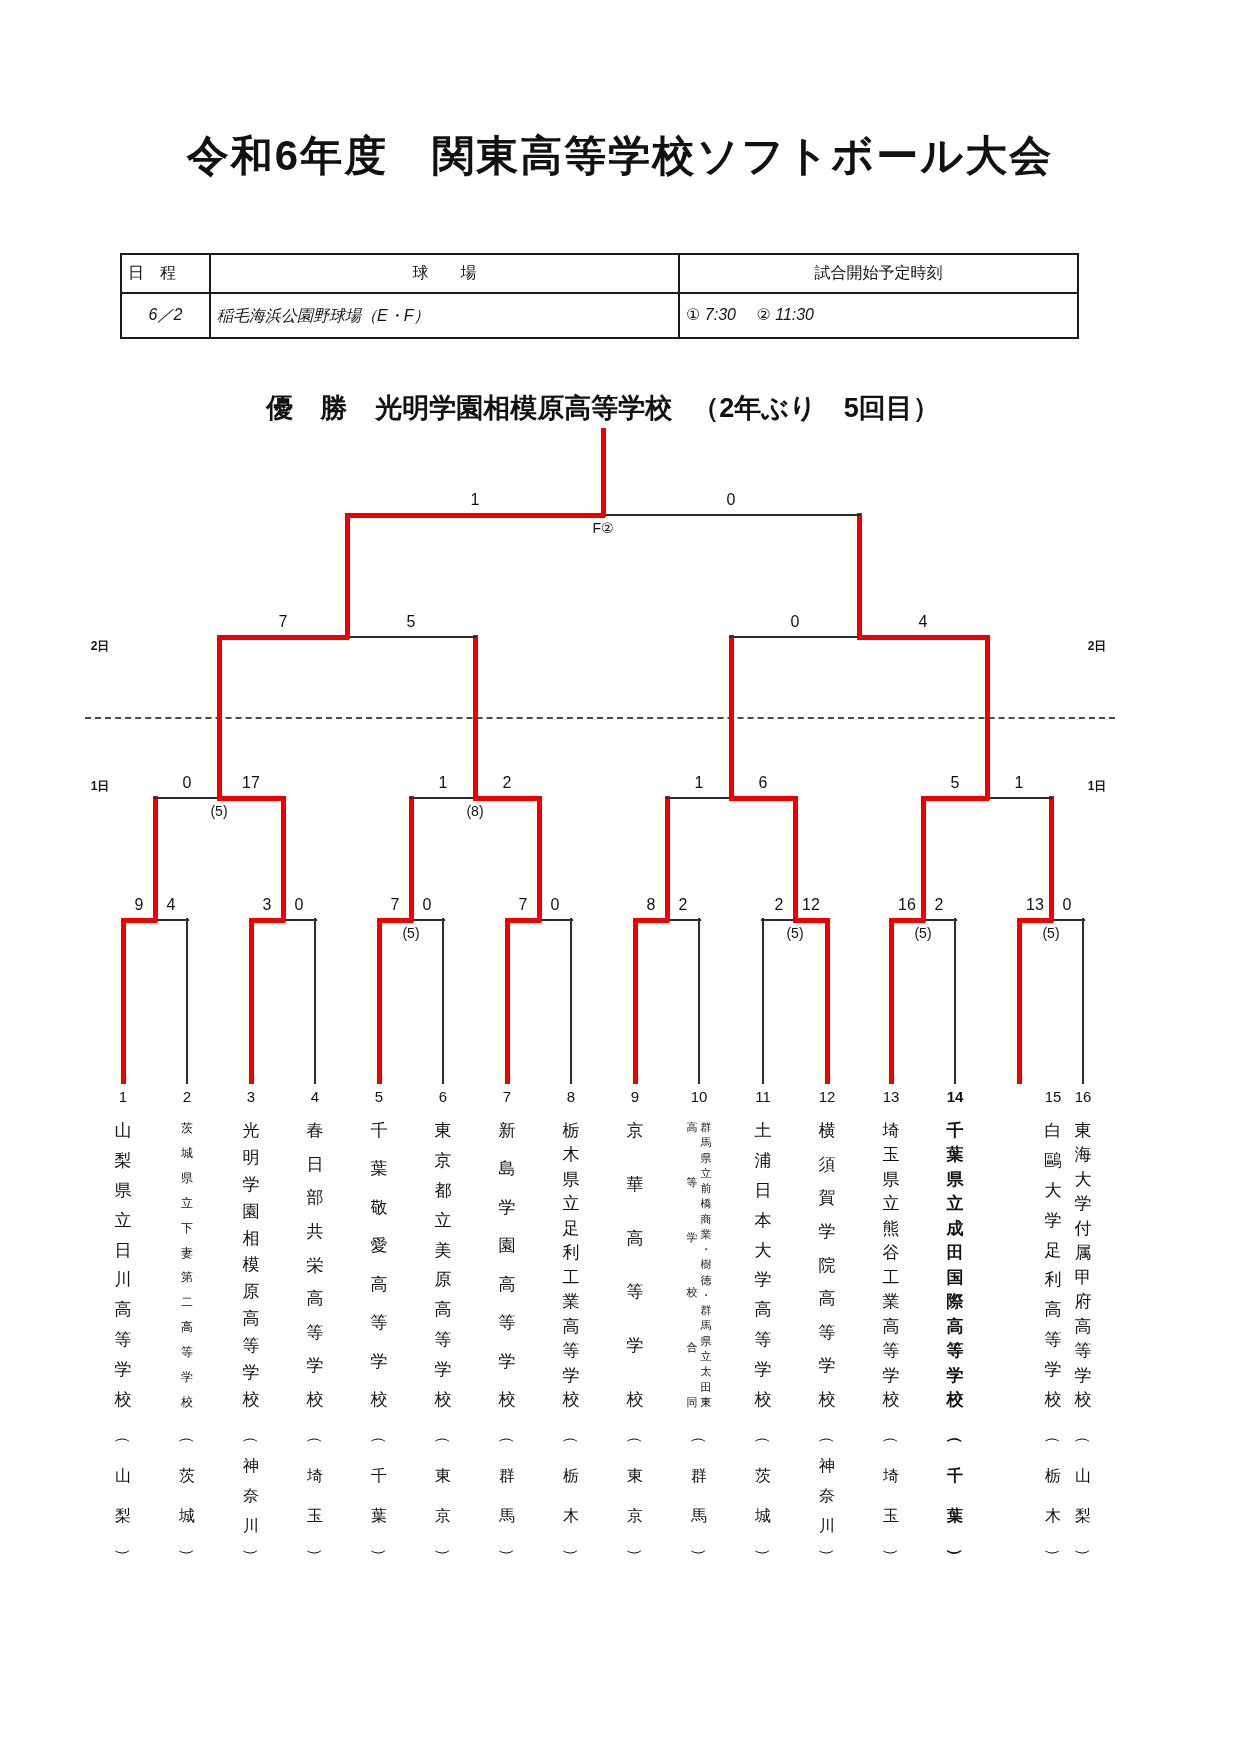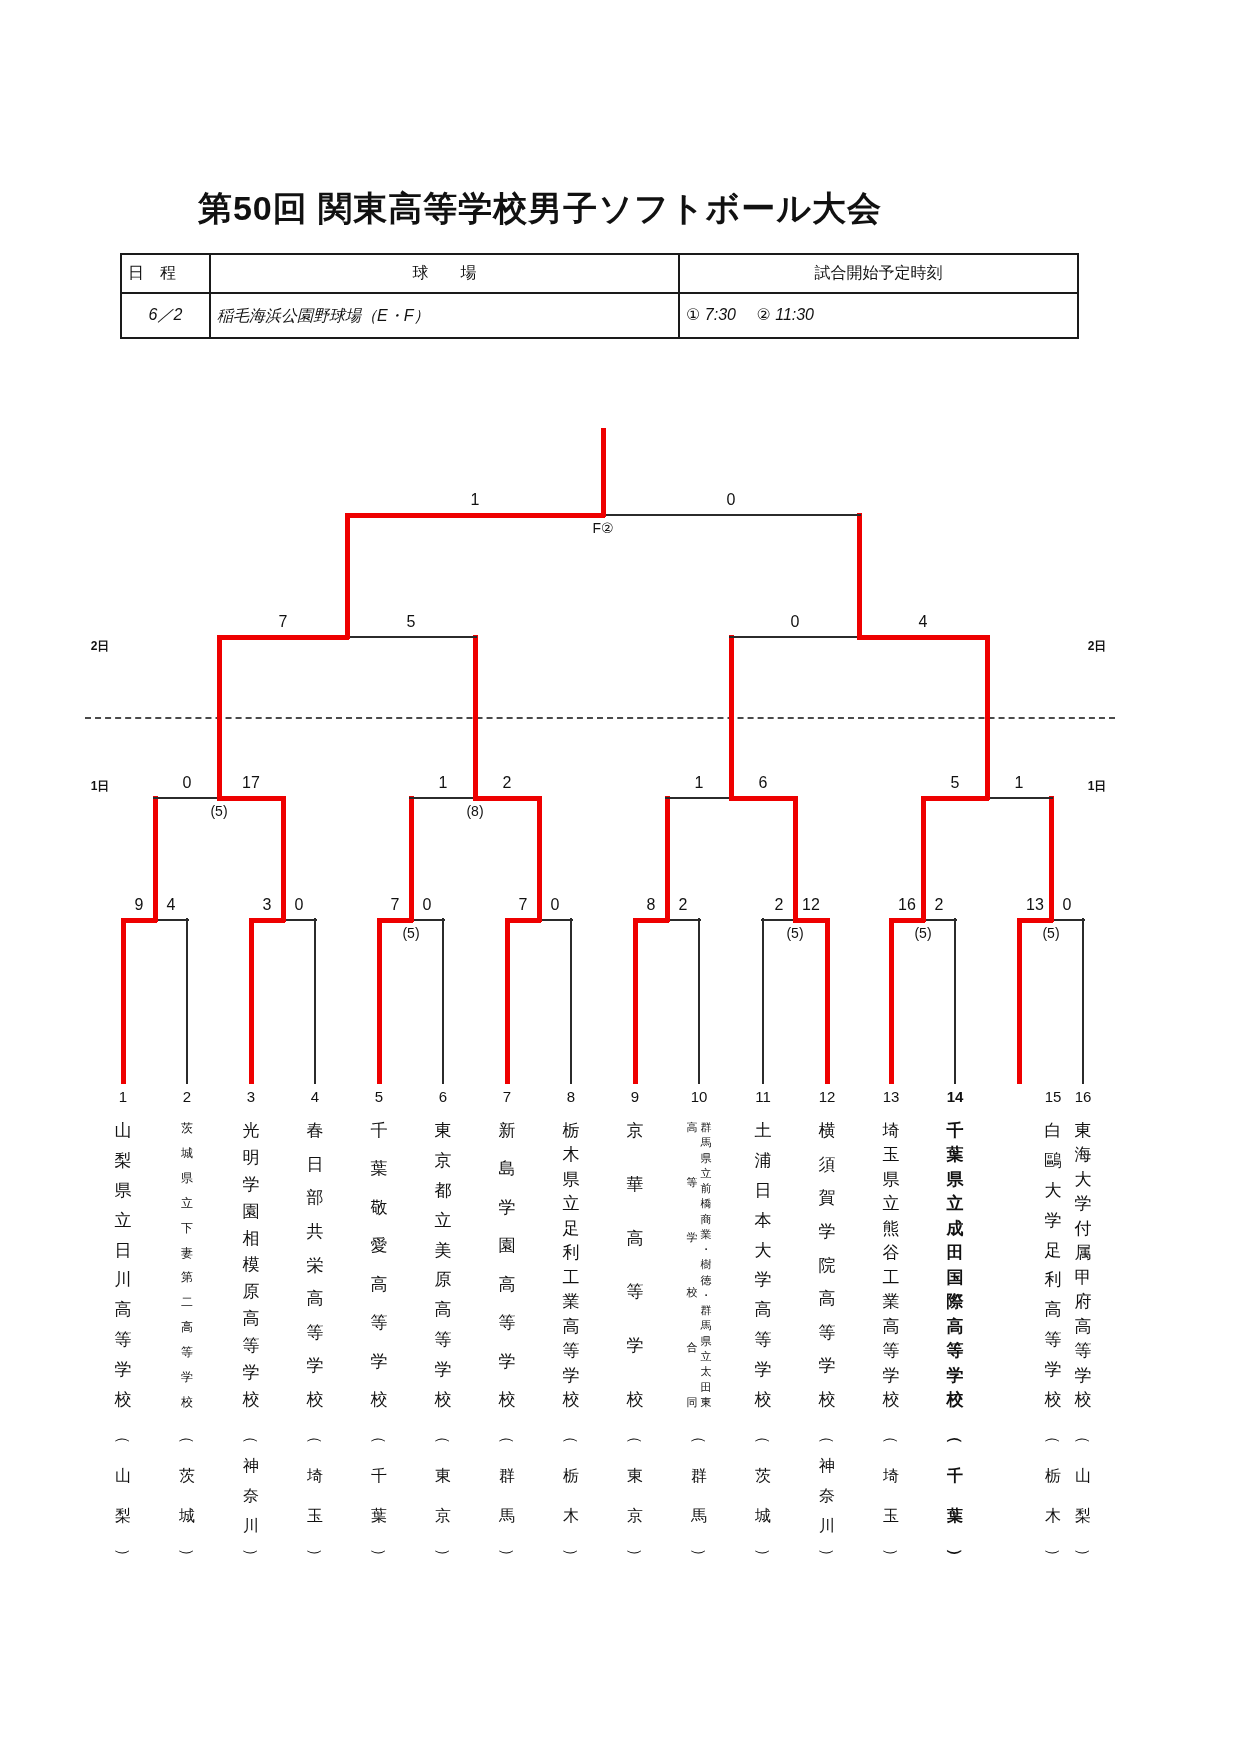--- a/index.html
+++ b/index.html
@@ -42,39 +42,42 @@
   .tpref{position:absolute;top:340px;left:0;width:100%;height:136px;
          display:flex;flex-direction:row;justify-content:center;}
   .tpref .vcol span{font-size:16px;}
   .rot{transform:rotate(90deg);}
 </style>
 </head>
 <body>
 
 <div class="page">
 
-  <div class="subtitle">第50回 関東高等学校男子ソフトボール大会</div>
+  <div class="title">令和6年度　関東高等学校ソフトボール大会</div>
 
   <table class="sched">
     <tbody>
         <tr class="hdr">
       <td class="c-date">日　程</td>
       <td class="c-venue" style="text-align:center;">球　　場</td>
       <td class="c-time" style="text-align:center;">試合開始予定時刻</td>
     </tr>
     <tr class="r2">
       <td class="c-date">6／2</td>
       <td class="c-venue">
         <div class="venue-line">稲毛海浜公園野球場（E・F）</div>
       </td>
       <td class="c-time">①  7:30　 ②  11:30</td>
     </tr>
   </tbody>
     </table>
 
+  <div class="champ">
+    <span>優　勝</span><span class="gap1"></span><span>光明学園相模原高等学校</span><span class="gap2"></span><span>（2年ぶり　5回目）</span>
+  </div>
 
   <div class="daylabel" style="left:70px;top:638px;">2日</div>
   <div class="daylabel" style="left:1067px;top:638px;">2日</div>
   <div class="daylabel" style="left:70px;top:778px;">1日</div>
   <div class="daylabel" style="left:1067px;top:778px;">1日</div>
 
   <div class="dash"></div>
 
   <div id="bracket">
       <div class="bline" style="left: 121px; top: 918px; width: 5px; height: 166px; background: rgb(238, 0, 0);"></div>

